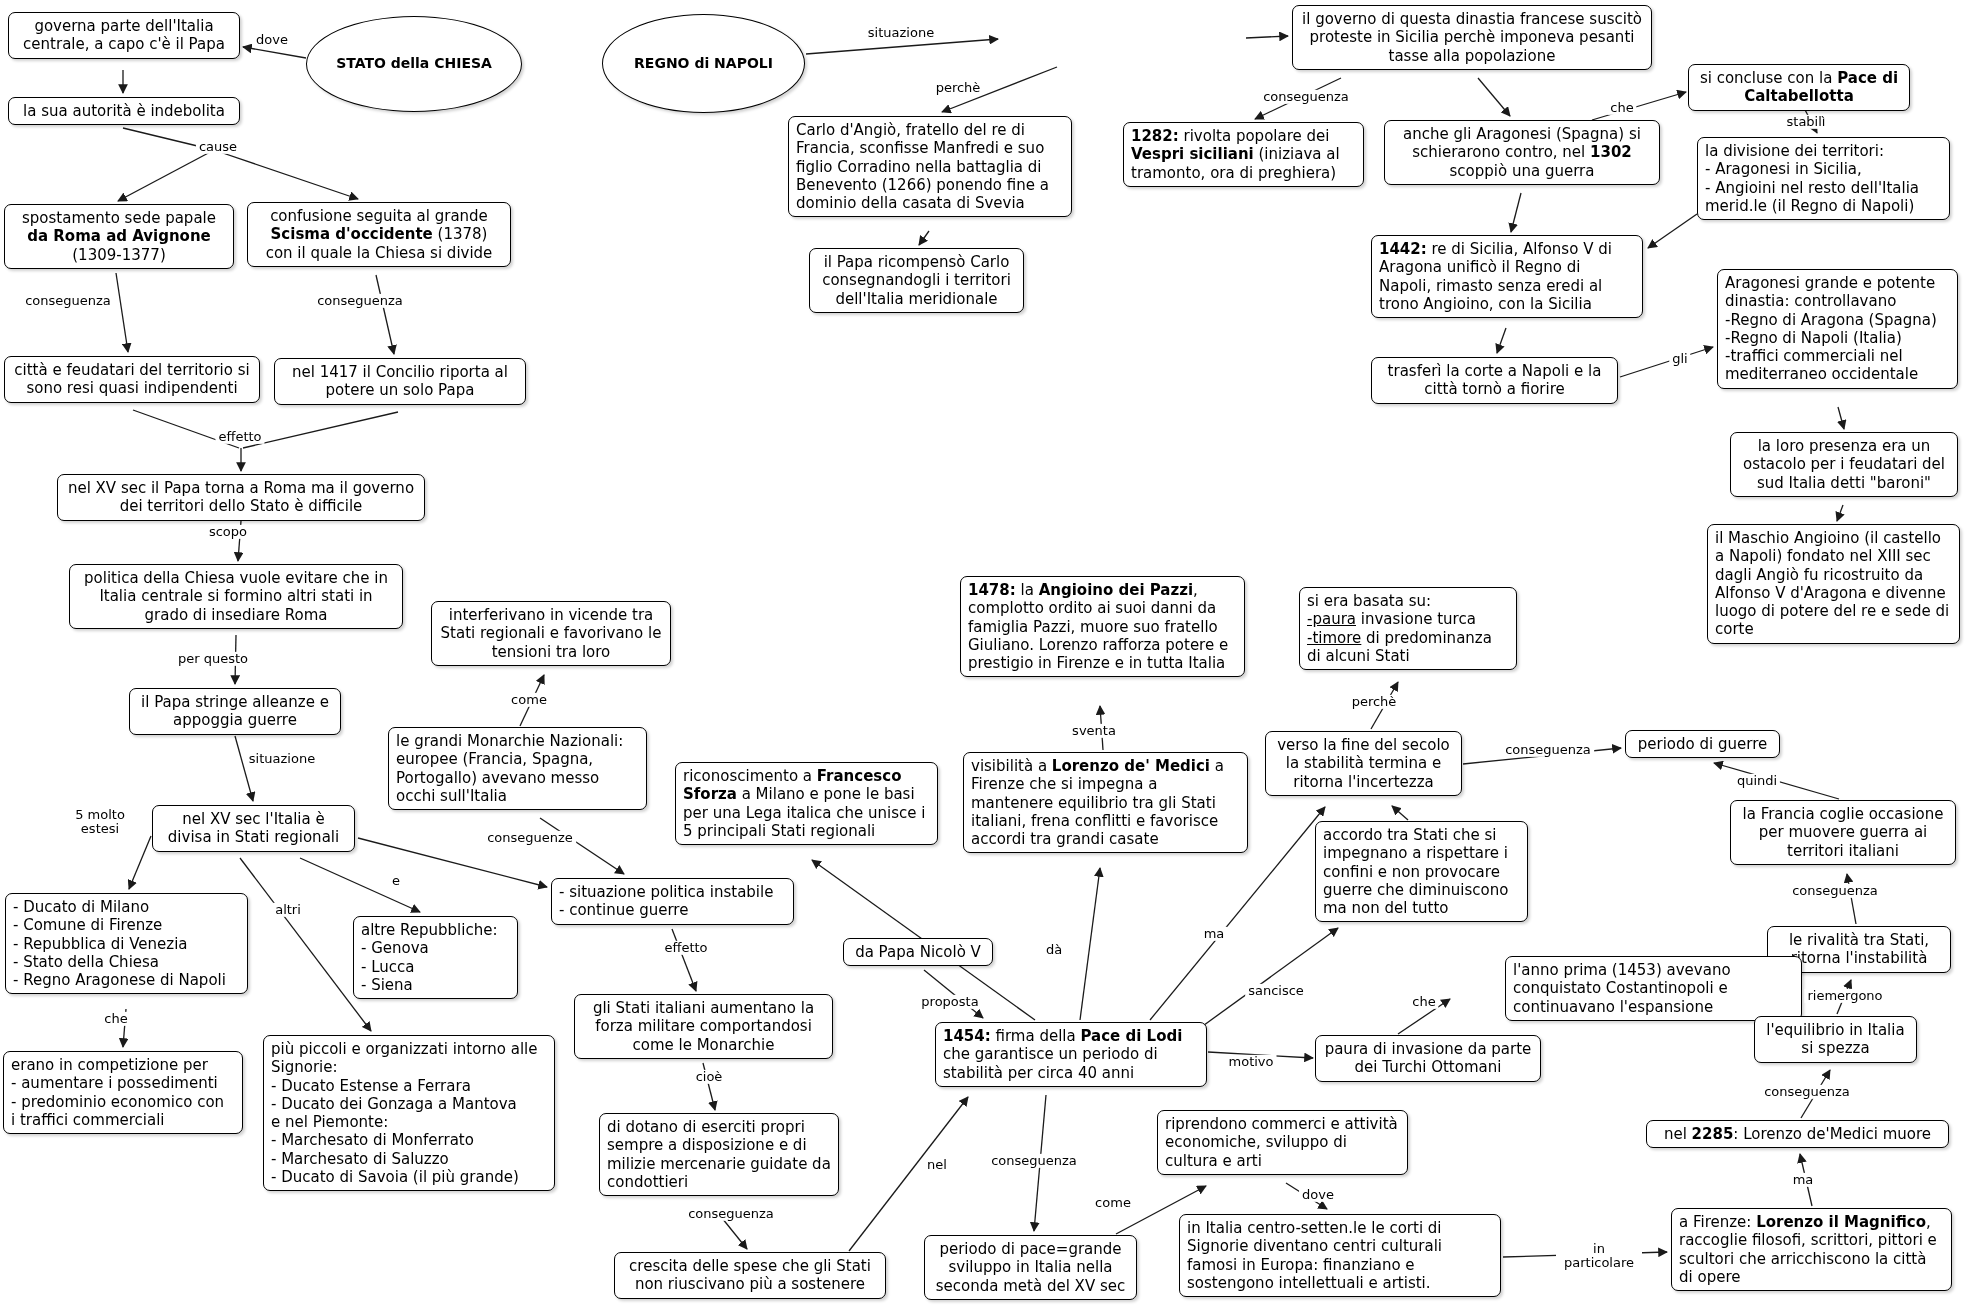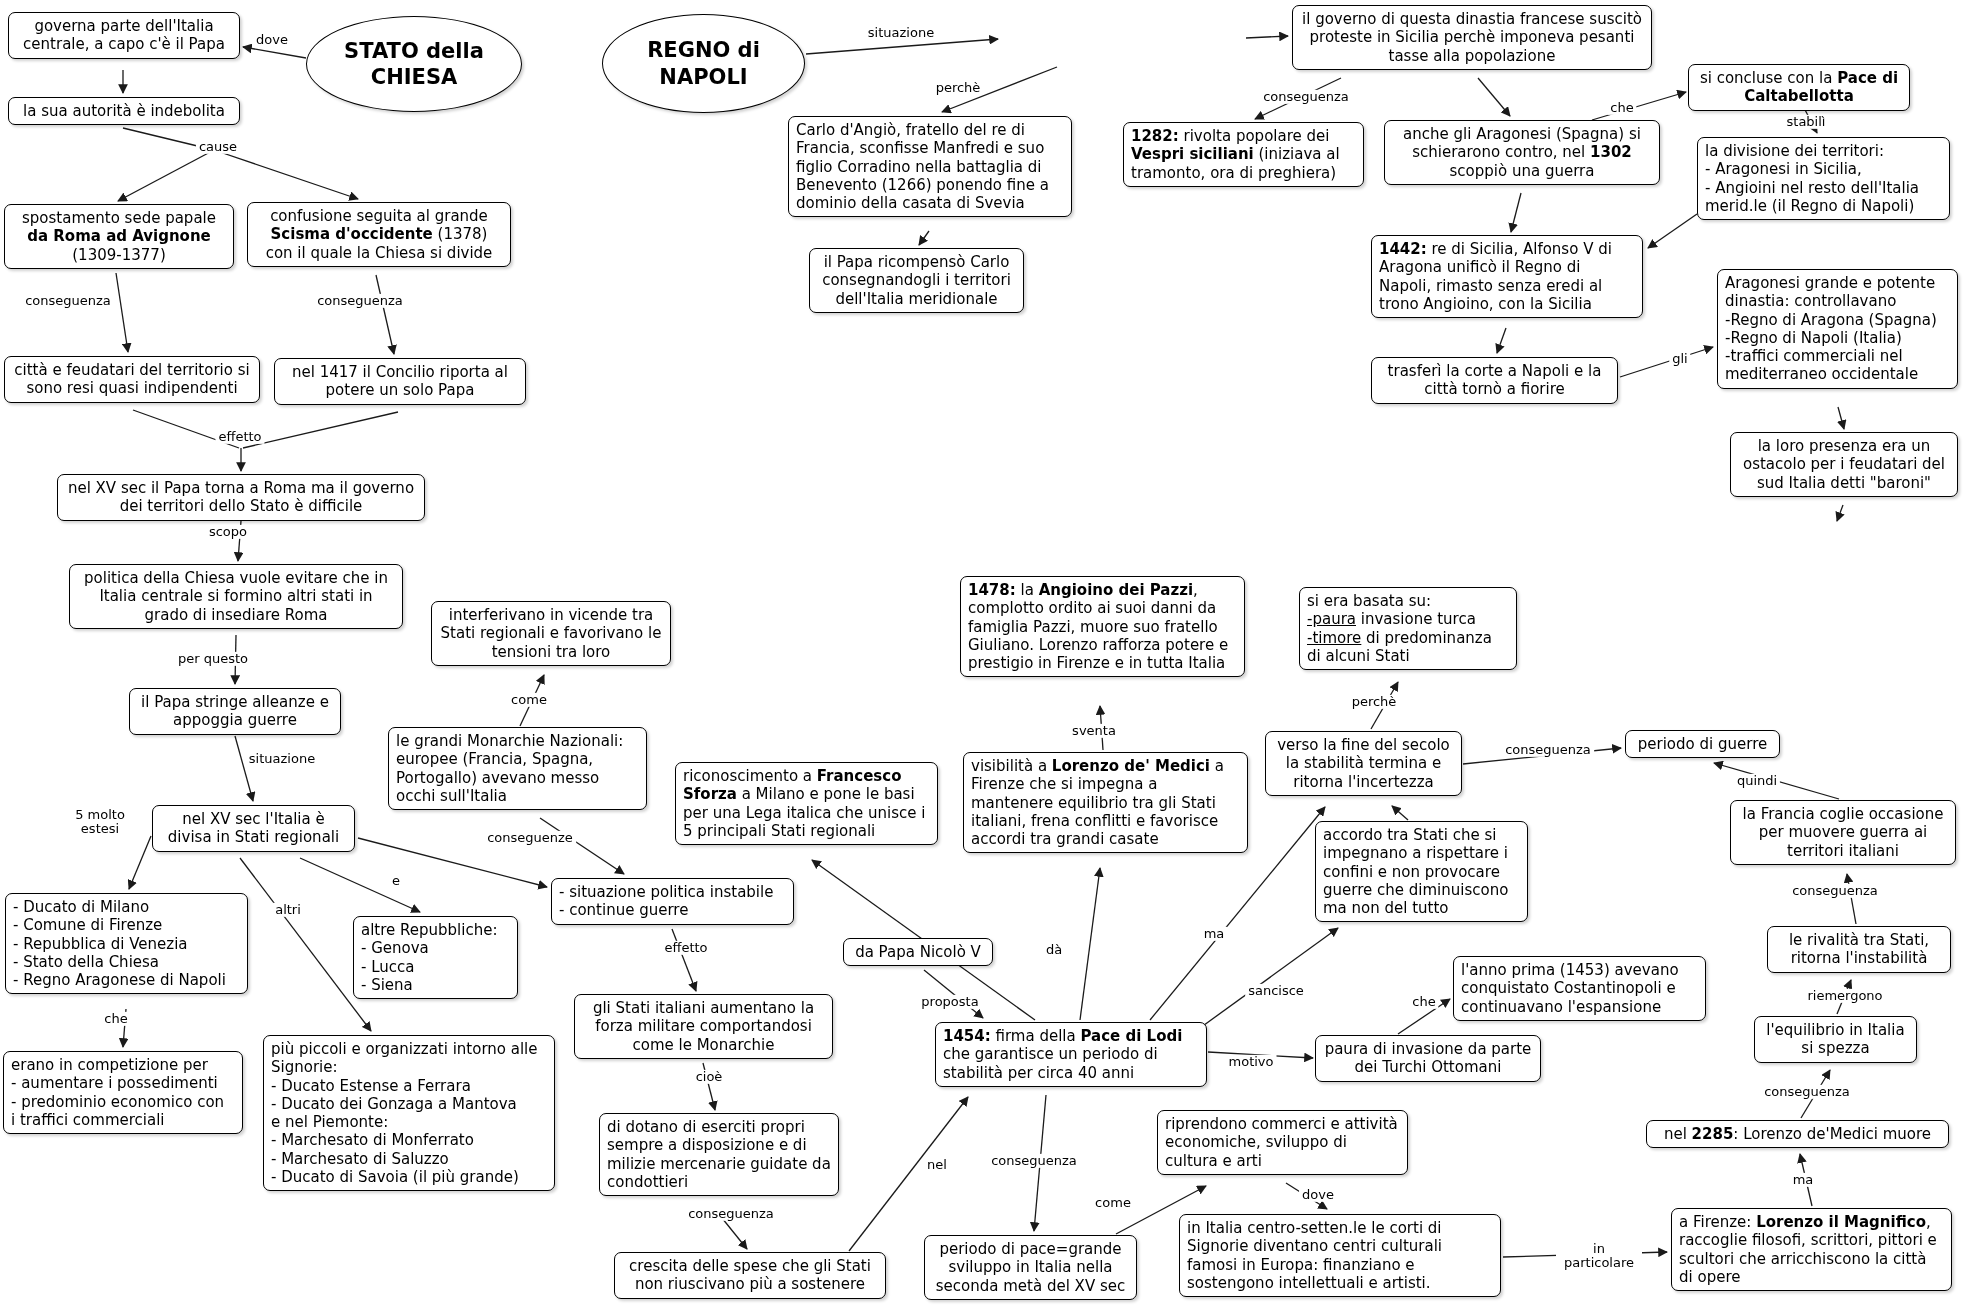--- a/index.html
+++ b/index.html
@@ -8,21 +8,21 @@
          font-family:"DejaVu Sans","Liberation Sans",sans-serif; color:#000; }
   #map { position:absolute; left:0; top:0; width:1966px; height:1309px; }
   svg.edges { position:absolute; left:0; top:0; z-index:1; }
   line.edge { stroke:#1a1a1a; stroke-width:1.3; }
   .node { position:absolute; z-index:2; background:#fff; border:1px solid #000;
           border-radius:7px; padding:4px 7px; font-size:15px; line-height:1.22;
           text-align:center; box-shadow:2px 2px 3px rgba(0,0,0,0.18); }
   .node.left { text-align:left; }
   .ellipse { position:absolute; z-index:2; background:#fff; border:1.5px solid #000;
              border-radius:50%; display:flex; align-items:center; justify-content:center;
-             font-weight:bold; font-size:21px; text-align:center; line-height:1.25;
+             font-weight:bold; font-size:14px; text-align:center; line-height:1.25;
              box-shadow:2px 2px 3px rgba(0,0,0,0.18); padding:8px 18px; }
   .elabel { position:absolute; z-index:3; background:#fff; font-size:13px; line-height:1.1;
             padding:0 3px; transform:translate(-50%,-50%); text-align:center; white-space:nowrap; }
   .elabel.multi { white-space:normal; }
 </style>
 </head>
 <body>
 
 <div id="map">
 
@@ -123,32 +123,33 @@
   <div class="node left" style="left:788px;top:116px;width:284px">Carlo d'Angiò, fratello del re di Francia, sconfisse Manfredi e suo figlio Corradino nella battaglia di Benevento (1266) ponendo fine a dominio della casata di Svevia</div>
   <div class="node left" style="left:1123px;top:122px;width:241px"><b>1282:</b> rivolta popolare dei <b>Vespri siciliani</b> (iniziava al tramonto, ora di preghiera)</div>
   <div class="node" style="left:1384px;top:120px;width:276px">anche gli Aragonesi (Spagna) si schierarono contro, nel <b>1302</b> scoppiò una guerra</div>
   <div class="node" style="left:1688px;top:64px;width:222px">si concluse con la <b>Pace di Caltabellotta</b></div>
   <div class="node left" style="left:1697px;top:137px;width:253px">la divisione dei territori:<br>- Aragonesi in Sicilia,<br>- Angioini nel resto dell'Italia merid.le (il Regno di Napoli)</div>
   <div class="node" style="left:809px;top:248px;width:215px">il Papa ricompensò Carlo consegnandogli i territori dell'Italia meridionale</div>
   <div class="node left" style="left:1371px;top:235px;width:272px"><b>1442:</b> re di Sicilia, Alfonso V di Aragona unificò il Regno di Napoli, rimasto senza eredi al trono Angioino, con la Sicilia</div>
   <div class="node" style="left:1371px;top:357px;width:247px">trasferì la corte a Napoli e la città tornò a fiorire</div>
   <div class="node left" style="left:1717px;top:269px;width:241px">Aragonesi grande e potente dinastia: controllavano<br>-Regno di Aragona (Spagna)<br>-Regno di Napoli (Italia)<br>-traffici commerciali nel mediterraneo occidentale</div>
   <div class="node" style="left:1730px;top:432px;width:228px">la loro presenza era un ostacolo per i feudatari del sud Italia detti "baroni"</div>
+  <div class="node left" style="left:1707px;top:524px;width:253px">il Maschio Angioino (il castello a Napoli) fondato nel XIII sec dagli Angiò fu ricostruito da Alfonso V d'Aragona e divenne luogo di potere del re e sede di corte</div>
 
   <div class="node left" style="left:960px;top:576px;width:285px"><b>1478:</b> la <b>Angioino dei Pazzi</b>, complotto ordito ai suoi danni da famiglia Pazzi, muore suo fratello Giuliano. Lorenzo rafforza potere e prestigio in Firenze e in tutta Italia</div>
   <div class="node left" style="left:1299px;top:587px;width:218px">si era basata su:<br><u>-paura</u> invasione turca<br><u>-timore</u> di predominanza<br>di alcuni Stati</div>
   <div class="node left" style="left:675px;top:762px;width:263px">riconoscimento a <b>Francesco Sforza</b> a Milano e pone le basi per una Lega italica che unisce i 5 principali Stati regionali</div>
   <div class="node left" style="left:963px;top:752px;width:285px">visibilità a <b>Lorenzo de' Medici</b> a Firenze che si impegna a mantenere equilibrio tra gli Stati italiani, frena conflitti e favorisce accordi tra grandi casate</div>
   <div class="node" style="left:1265px;top:731px;width:197px">verso la fine del secolo la stabilità termina e ritorna l'incertezza</div>
   <div class="node" style="left:1625px;top:730px;width:155px">periodo di guerre</div>
   <div class="node left" style="left:1315px;top:821px;width:213px">accordo tra Stati che si impegnano a rispettare i confini e non provocare guerre che diminuiscono ma non del tutto</div>
   <div class="node" style="left:1730px;top:800px;width:226px">la Francia coglie occasione per muovere guerra ai territori italiani</div>
   <div class="node" style="left:843px;top:938px;width:150px">da Papa Nicolò V</div>
   <div class="node" style="left:1767px;top:926px;width:184px">le rivalità tra Stati, ritorna l'instabilità</div>
-  <div class="node left" style="left:1453px;top:956px;width:253px">l'anno prima (1453) avevano conquistato Costantinopoli e continuavano l'espansione</div>
+  <div class="node left" style="left:1505px;top:956px;width:297px">l'anno prima (1453) avevano conquistato Costantinopoli e continuavano l'espansione</div>
   <div class="node left" style="left:935px;top:1022px;width:272px"><b>1454:</b> firma della <b>Pace di Lodi</b> che garantisce un periodo di stabilità per circa 40 anni</div>
   <div class="node" style="left:1315px;top:1035px;width:226px">paura di invasione da parte dei Turchi Ottomani</div>
   <div class="node" style="left:1754px;top:1016px;width:163px">l'equilibrio in Italia si spezza</div>
   <div class="node left" style="left:1157px;top:1110px;width:251px">riprendono commerci e attività economiche, sviluppo di cultura e arti</div>
   <div class="node" style="left:1646px;top:1120px;width:303px">nel <b>2285</b>: Lorenzo de'Medici muore</div>
   <div class="node" style="left:924px;top:1235px;width:213px">periodo di pace=grande sviluppo in Italia nella seconda metà del XV sec</div>
   <div class="node left" style="left:1179px;top:1214px;width:322px">in Italia centro-setten.le le corti di Signorie diventano centri culturali famosi in Europa: finanziano e sostengono intellettuali e artisti.</div>
   <div class="node left" style="left:1671px;top:1208px;width:281px">a Firenze: <b>Lorenzo il Magnifico</b>, raccoglie filosofi, scrittori, pittori e scultori che arricchiscono la città di opere</div>
 
   <span class="elabel" style="left:272px;top:40px">dove</span>

